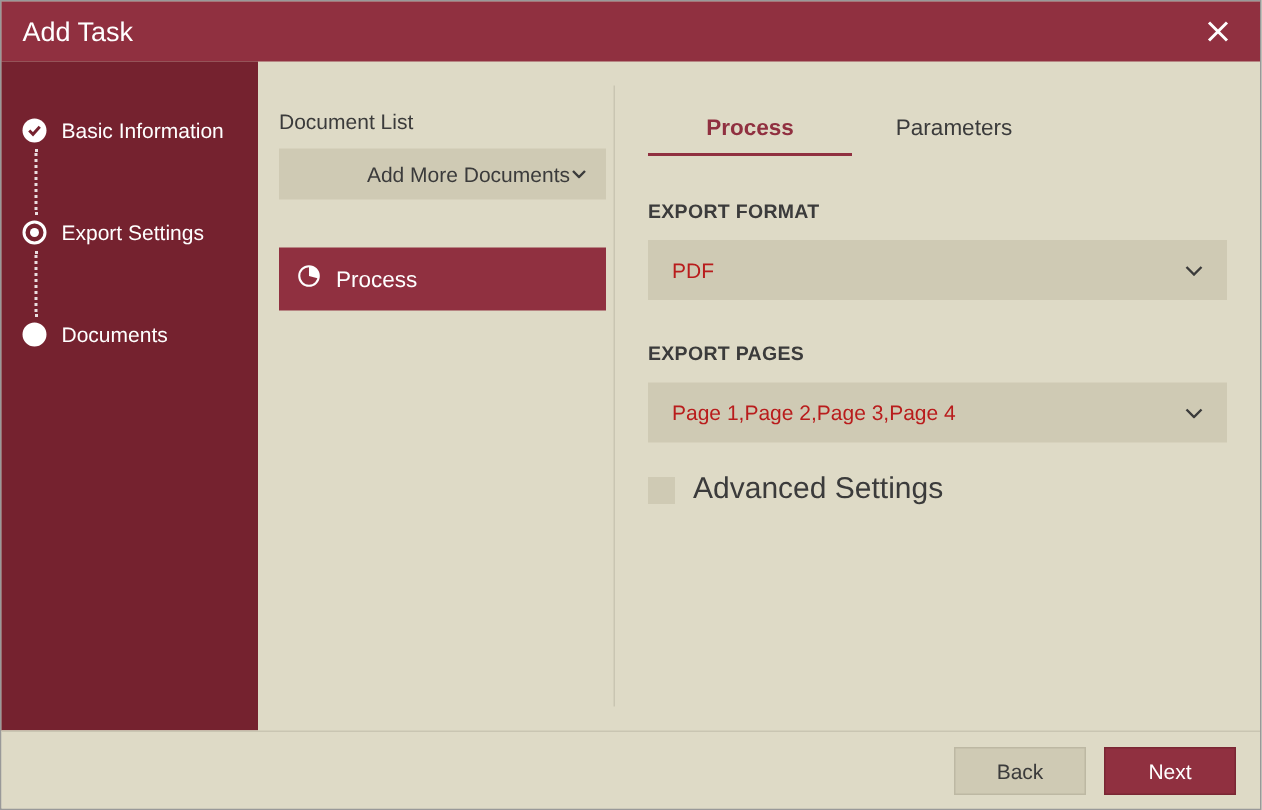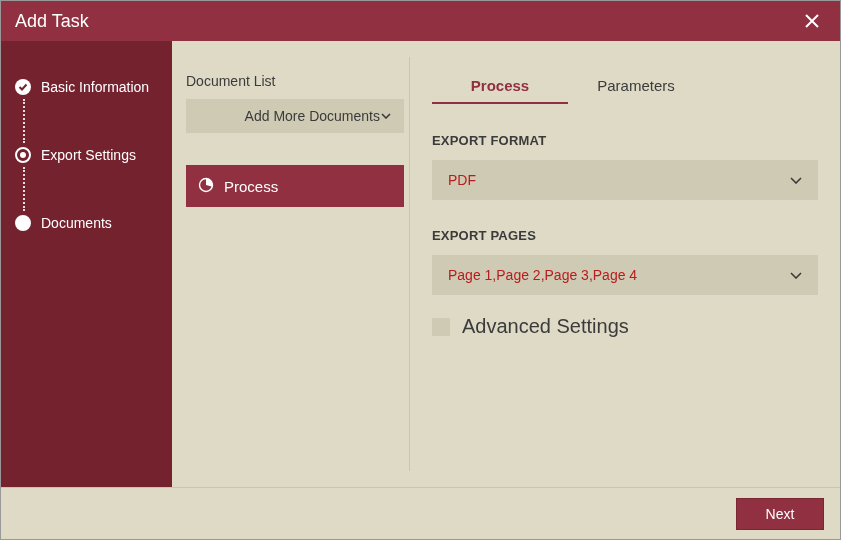--- a/index.html
+++ b/index.html
@@ -322,17 +322,20 @@
         <div class="check-row">
           <div class="checkbox"></div>
           <span>Advanced Settings</span>
         </div>
       </div>
 
     </div>
   </div>
 
   <div class="footer">
+    <div class="btn">
+      <span>Back</span>
+    </div>
     <div class="btn primary">
       <span>Next</span>
     </div>
   </div>
 </div>
 
 </body></html>

